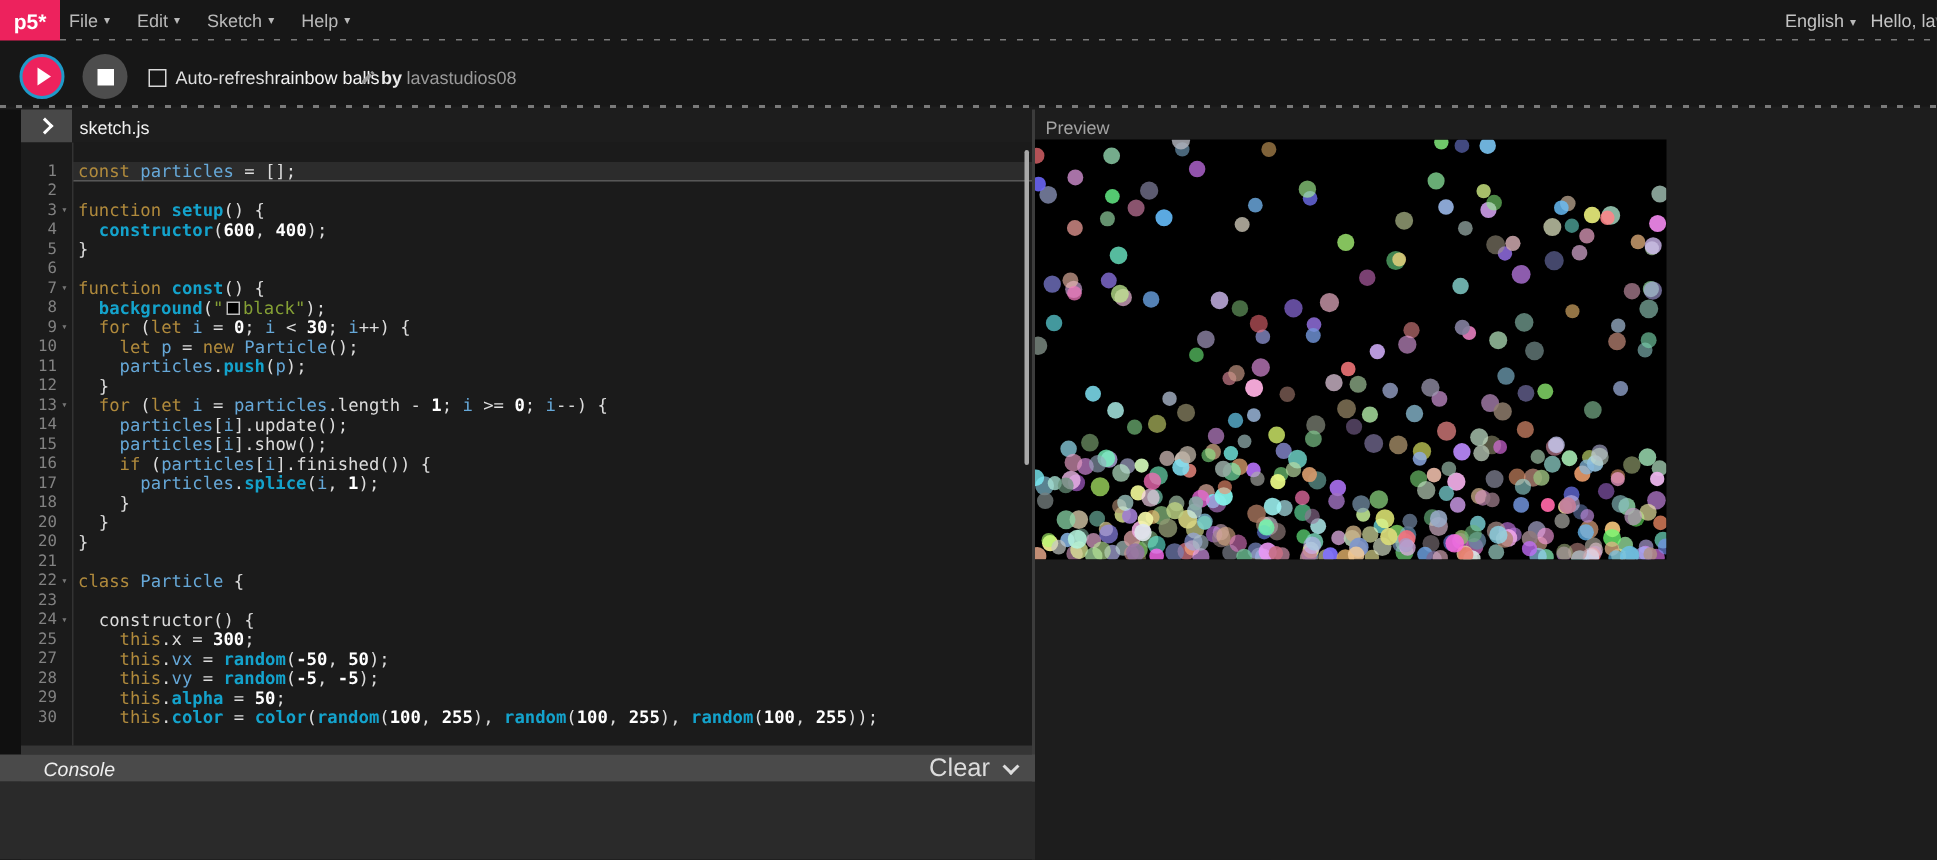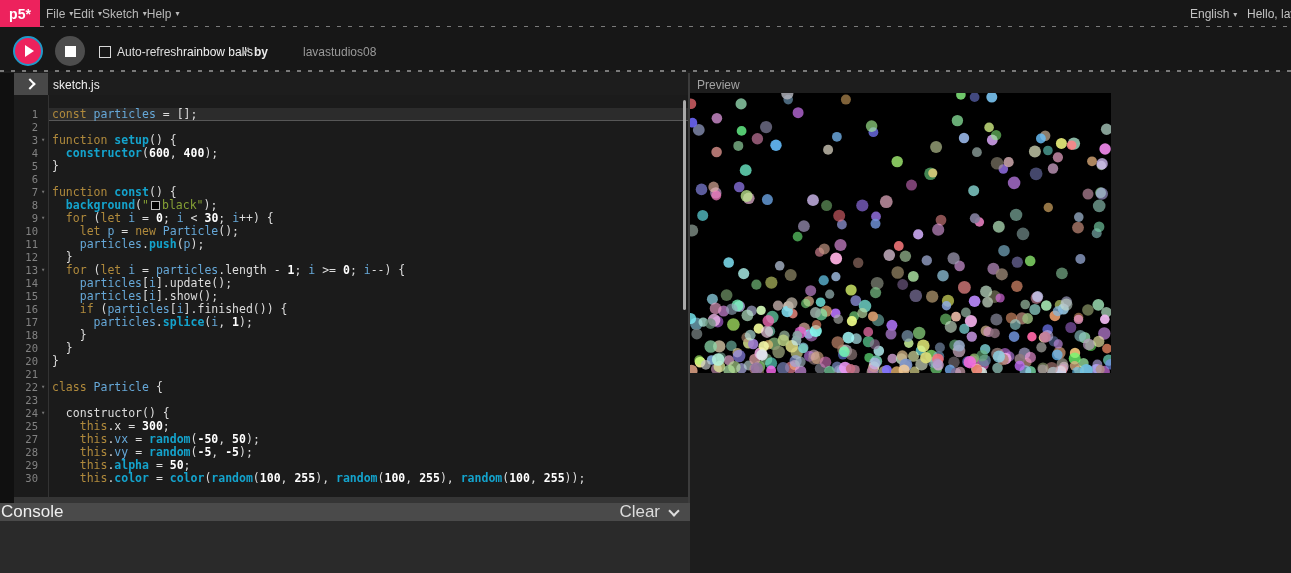--- a/index.html
+++ b/index.html
@@ -5,21 +5,21 @@
   html,body{margin:0;padding:0;}
   body{width:1291px;height:573px;position:relative;overflow:hidden;
        background:#1d1d1d;font-family:"Liberation Sans",sans-serif;}
   .abs{position:absolute;}
 
   
   .nav{left:0;top:0;width:1291px;height:27px;background:#171717;}
   .logo{left:0;top:0;width:40px;height:27px;background:#ed225d;color:#fff;
         display:flex;align-items:center;justify-content:center;
         font-weight:bold;font-size:14px;z-index:3;}
-  .menus{left:46px;top:0;height:27px;display:flex;align-items:center;}
+  .menus{left:46px;top:0;height:27px;display:flex;gap:18px;align-items:center;}
   .menu-item{color:#b9b9b9;font-size:12px;display:flex;align-items:center;gap:4px;cursor:pointer;}
   .caret{font-size:8px;color:#b9b9b9;}
   .lang{left:1190px;top:7px;color:#c4c4c4;font-size:12px;display:flex;gap:4px;align-items:center;}
   .greet{left:1247px;top:7px;color:#c4c4c4;font-size:12px;white-space:nowrap;}
   .dash1{left:40px;top:26px;width:1251px;height:2px;
          background:repeating-linear-gradient(90deg,#7a7a7a 0 4px,transparent 4px 11px);}
 
   
   .toolbar{left:0;top:27px;width:1291px;height:44px;background:#171717;}
   .dash2{left:0;top:70px;width:1291px;height:2px;
@@ -30,21 +30,21 @@
   .play-tri{width:0;height:0;border-left:9px solid #fff;border-top:6px solid transparent;
         border-bottom:6px solid transparent;margin-left:3px;}
   .stop{left:55px;top:36px;width:30px;height:30px;border-radius:50%;background:#4d4d4d;
         display:flex;align-items:center;justify-content:center;cursor:pointer;z-index:2;}
   .stop-sq{width:11px;height:11px;background:#fff;}
   .cb{left:99px;top:46px;width:10px;height:10px;border:1px solid #d8d8d8;background:transparent;cursor:pointer;}
   .auto-label{left:117px;top:45px;font-size:12px;color:#dedede;}
   .proj-title{left:183px;top:45px;font-size:12px;color:#f2f2f2;}
   .pencil{left:240px;top:46px;width:11px;height:11px;}
   .by{left:254px;top:45px;font-size:12px;font-weight:bold;color:#eaeaea;}
-  .author{left:271px;top:45px;font-size:12px;color:#9a9a9a;margin-left:32px;}
+  .author{left:271px;top:45px;font-size:12px;color:#9a9a9a;}
 
   
   .left-strip{left:0;top:73px;width:14px;height:500px;background:#101010;}
   .collapse-btn{left:14px;top:73px;width:34px;height:22px;background:#484848;
         display:flex;align-items:center;justify-content:center;cursor:pointer;}
   .chev-r{width:6px;height:6px;border-top:2px solid #fff;border-right:2px solid #fff;
         transform:rotate(45deg);margin-right:2px;}
   .tab-label{left:53px;top:78px;font-size:12px;color:#f0f0f0;}
   .saved{right:623px;top:79px;font-size:11px;color:#9f9f9f;margin-top:35px;}
 
@@ -66,21 +66,21 @@
   .tk-pl{color:#dcdcdc;}
   .tk-sw{display:inline-block;width:7px;height:7px;border:1px solid #bbb;background:#000;
         margin:0 2px;vertical-align:middle;}
   .h-scroll{left:14px;top:497px;width:674px;height:6px;background:#353535;}
   .v-scroll{left:683px;top:100px;width:3px;height:210px;background:#a9a9a9;border-radius:2px;}
   .divider{left:688px;top:73px;width:2px;height:500px;background:#3c3c3c;}
 
   
   .console-header{left:0;top:503px;width:690px;height:18px;background:#4a4a4a;
         display:flex;align-items:center;z-index:2;}
-  .console-title{margin-left:1px;font-size:17px;color:#eee;}
+  .console-title{margin-left:29px;font-size:13px;color:#eee;font-style:italic;}
   .clear-btn{margin-left:auto;font-size:17px;color:#dcdcdc;cursor:pointer;}
   .chev-d{width:6px;height:6px;border-right:2px solid #dcdcdc;border-bottom:2px solid #dcdcdc;
         transform:rotate(45deg);margin:0 12px 2px 10px;cursor:pointer;}
   .console-body{left:0;top:521px;width:690px;height:52px;background:#2a2a2a;}
 
   
   .preview-label{left:697px;top:78px;font-size:12px;color:#a3a3a3;}
   .canvas{left:690px;top:93px;width:421px;height:280px;background:#000;overflow:hidden;}
   .canvas svg{display:block;width:421px;height:280px;}
 </style>

